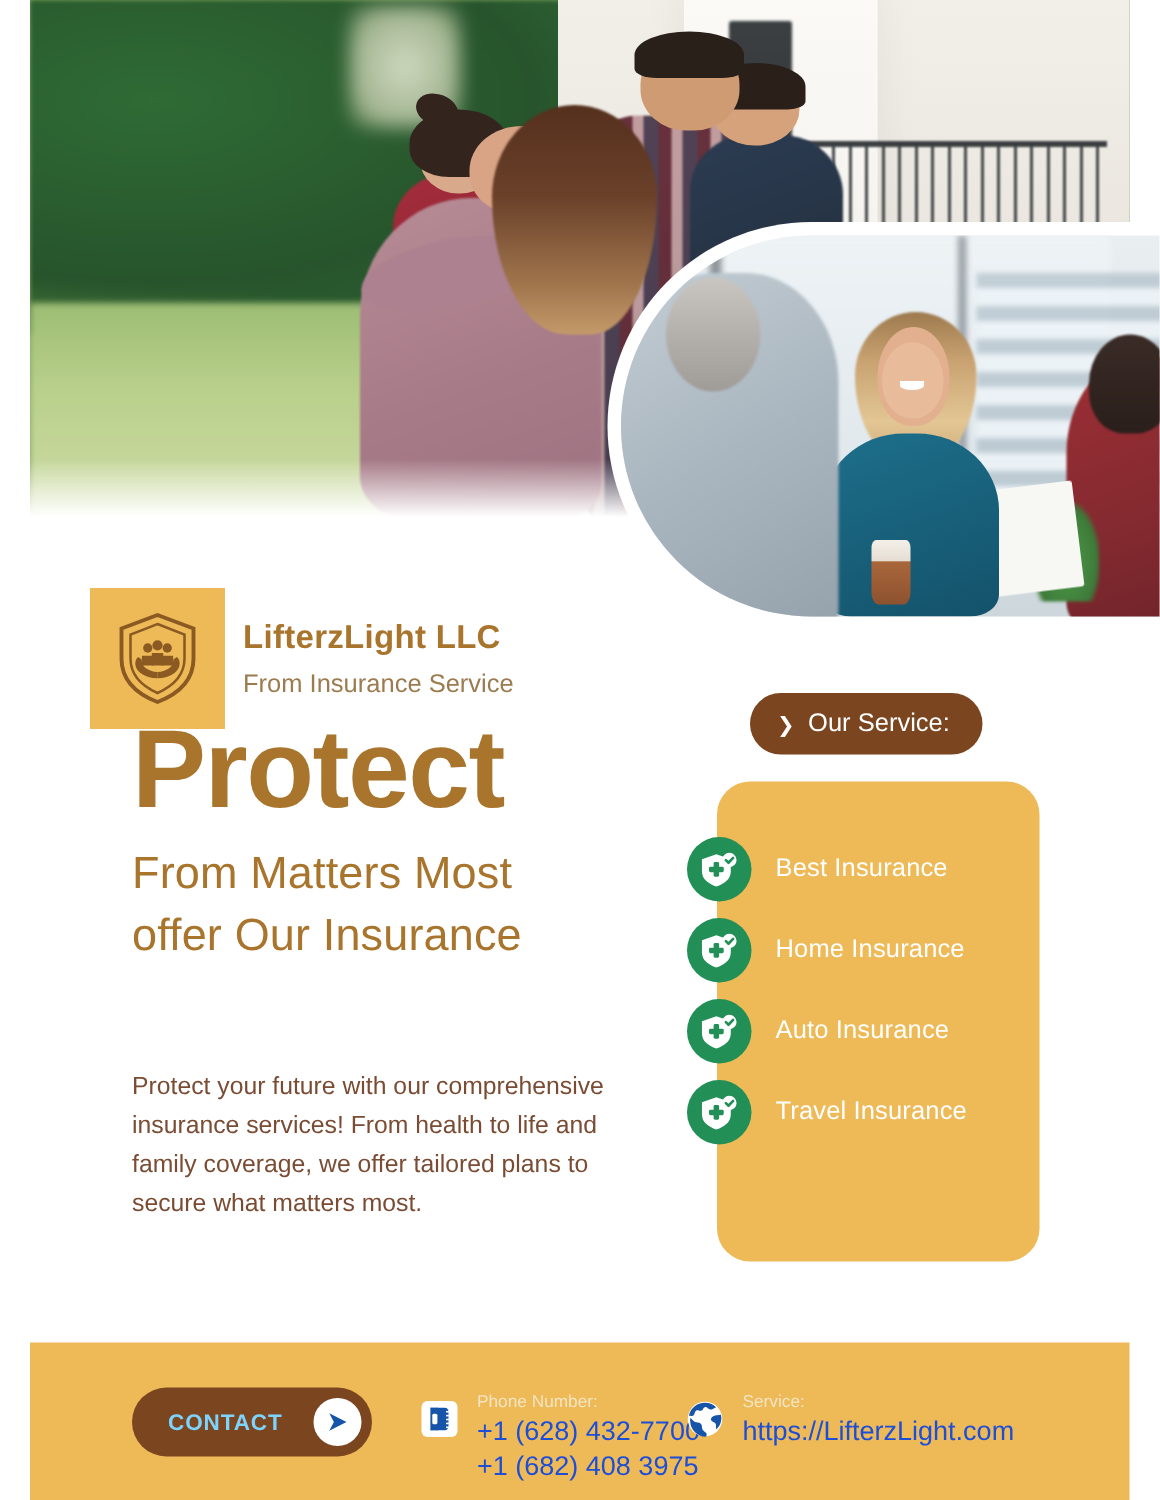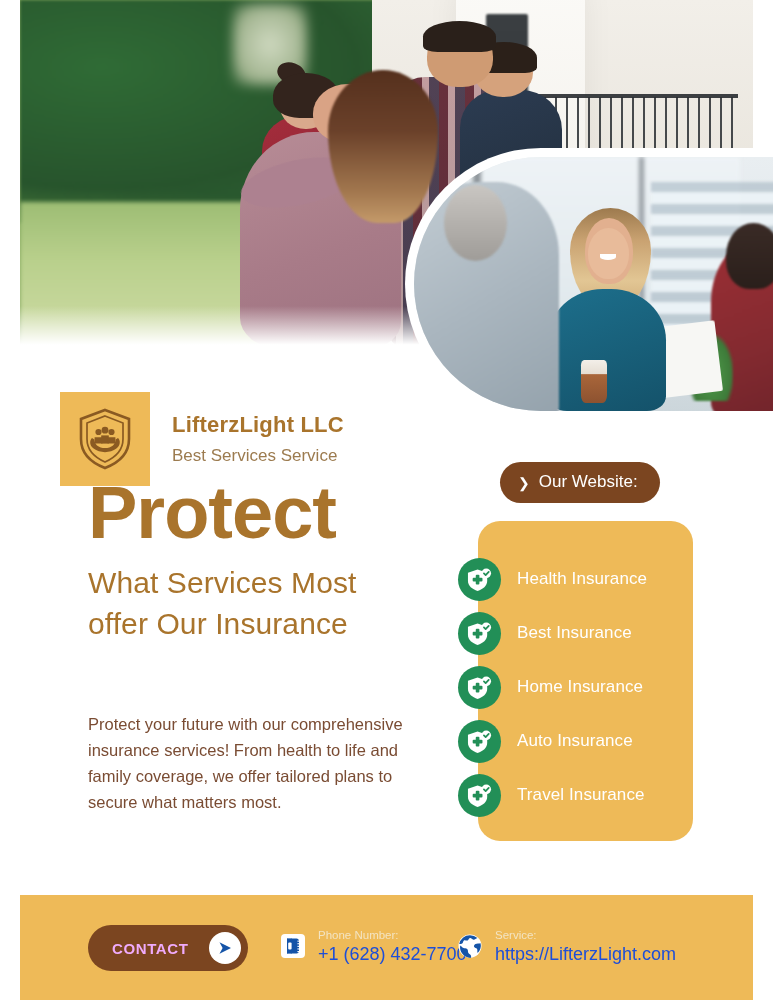--- a/index.html
+++ b/index.html
@@ -229,21 +229,21 @@
     border-radius:48% 22% 8% 10% / 36% 20% 8% 8%;
     filter:blur(.8px);
   }
   .ofc-manr-head{
     position:absolute; left:84%; top:26%; width:15%; height:26%;
     background:linear-gradient(180deg,#3a2b26,#2a1f1b); border-radius:50% 50% 42% 42%;
     filter:blur(.8px);
   }
 
   
-  .brand { position:absolute; left:60px; top:392px; display:flex; align-items:center; gap:22px; }
+  .brand { position:absolute; left:60px; top:392px; display:flex; align-items:center; gap:12px; }
   .brand-mark {
     width:90px; height:94px; background:#eeba58;
     display:flex; align-items:center; justify-content:center;
   }
   .brand-text .brand-name {
     font-size:22px; font-weight:bold; color:#a9742c; letter-spacing:.2px; line-height:1.2;
   }
   .brand-text .brand-tag {
     font-size:17px; color:#9c7b4f; margin-top:7px; line-height:1.2;
   }
@@ -288,21 +288,21 @@
   
   .footer {
     position:absolute; left:20px; top:895px; width:733px; height:105px;
     background:#eeba58;
   }
   .contact-btn {
     position:absolute; left:68px; top:30px; width:160px; height:46px;
     background:#7b4520; border-radius:23px; display:flex; align-items:center;
     padding:0 7px 0 24px; justify-content:space-between;
   }
-  .contact-btn span { color:#f0abfc; font-size:15px; font-weight:bold; letter-spacing:.6px; }
+  .contact-btn span { color:#7dd3fc; font-size:15px; font-weight:bold; letter-spacing:.6px; }
   .contact-arrow {
     width:32px; height:32px; border-radius:50%; background:#fff;
     display:flex; align-items:center; justify-content:center;
   }
   .finfo { position:absolute; display:flex; align-items:flex-start; gap:10px; }
   .finfo-phone { left:258px; top:30px; }
   .finfo-web   { left:435px; top:30px; }
   .finfo-icon { width:30px; height:30px; flex:0 0 30px; margin-top:6px; }
   .finfo-lines .f-label { font-size:11.5px; color:#f3e4c2; line-height:1.2; margin-bottom:1px; }
   .finfo-lines .f-value { font-size:18px; color:#1d4ed8; line-height:1.25; white-space:nowrap; }
@@ -368,52 +368,40 @@
         <circle cx="35.5" cy="25" r="3.1" fill="#8a5a22"></circle>
         <path d="M18.6 30.2h7.8v6.4h-7.8z" fill="#8a5a22"></path>
         <path d="M25.2 28.4h7.6v8.2h-7.6z" fill="#8a5a22"></path>
         <path d="M31.6 30.2h7.8v6.4h-7.8z" fill="#8a5a22"></path>
         <path d="M16 31c-2.6 2.4-2.6 7.4 1.6 10.6 3 2.3 7.3 3.6 11.4 3.6V41c-3 0-6-1-8-2.6-1.8-1.5-2.6-4-2.6-5.9z" fill="#8a5a22"></path>
         <path d="M42 31c2.6 2.4 2.6 7.4-1.6 10.6-3 2.3-7.3 3.6-11.4 3.6V41c3 0 6-1 8-2.6 1.8-1.5 2.6-4 2.6-5.9z" fill="#8a5a22"></path>
       </svg>
     </div>
     <div class="brand-text">
       <div class="brand-name">LifterzLight LLC</div>
-      <div class="brand-tag">Best Services Service</div>
+      <div class="brand-tag">From Insurance Service</div>
     </div>
   </div>
 
   <div class="headline">
     <h1>Protect</h1>
     <h2>
-      <span>What Services Most</span><br>
+      <span>From Matters Most</span><br>
       <span>offer Our Insurance</span>
     </h2>
   </div>
   <p class="bodycopy">Protect your future with our comprehensive insurance services! From health to life and family coverage, we offer tailored plans to secure what matters most.</p>
 
   <div class="svc-pill">
     <span class="chev">❯</span>
-    <span>Our Website:</span>
+    <span>Our Service:</span>
   </div>
   <div class="svc-card"></div>
   <div class="svc-list">
 
-    <div class="svc-item">
-      <span class="svc-icon">
-        <svg width="25" height="25" viewBox="0 0 26 26">
-          <path d="M11 2.6 21 6v8.4c0 5.6-4.4 8.6-10 10.6C5.4 23 1 20 1 14.4V6z" fill="#fff"></path>
-          <rect x="9.1" y="8" width="3.8" height="10.2" rx="1" fill="#228f57"></rect>
-          <rect x="5.9" y="11.2" width="10.2" height="3.8" rx="1" fill="#228f57"></rect>
-          <circle cx="20" cy="6.6" r="5" fill="#fff"></circle>
-          <path d="M17.6 6.7l1.8 1.8 3.2-3.4" fill="none" stroke="#228f57" stroke-width="1.8" stroke-linecap="round" stroke-linejoin="round"></path>
-        </svg>
-      </span>
-      <span class="svc-label">Health Insurance</span>
-    </div>
 
     <div class="svc-item">
       <span class="svc-icon">
         <svg width="25" height="25" viewBox="0 0 26 26">
           <path d="M11 2.6 21 6v8.4c0 5.6-4.4 8.6-10 10.6C5.4 23 1 20 1 14.4V6z" fill="#fff"></path>
           <rect x="9.1" y="8" width="3.8" height="10.2" rx="1" fill="#228f57"></rect>
           <rect x="5.9" y="11.2" width="10.2" height="3.8" rx="1" fill="#228f57"></rect>
           <circle cx="20" cy="6.6" r="5" fill="#fff"></circle>
           <path d="M17.6 6.7l1.8 1.8 3.2-3.4" fill="none" stroke="#228f57" stroke-width="1.8" stroke-linecap="round" stroke-linejoin="round"></path>
         </svg>
@@ -485,20 +473,21 @@
             <rect x="19.4" y="12.2" width="2.4" height="1.1"></rect>
             <rect x="19.4" y="14.8" width="2.4" height="1.1"></rect>
             <rect x="19.4" y="17.4" width="2.4" height="1.1"></rect>
             <rect x="19.4" y="20" width="2.4" height="1.1"></rect>
           </g>
         </svg>
       </span>
       <span class="finfo-lines">
         <span class="f-label">Phone Number:</span>
         <div class="f-value">+1 (628) 432-7700</div>
+        <div class="f-value">+1 (682) 408 3975</div>
       </span>
     </div>
 
     <div class="finfo finfo-web">
       <span class="finfo-icon">
         <svg width="30" height="30" viewBox="0 0 30 30">
           <circle cx="15" cy="15" r="11.5" fill="#ffffff"></circle>
           <path d="M15 4.2a10.8 10.8 0 0 1 7.4 2.9c-1.6.6-2.6 1.8-3.9 1.6-1.6-.2-2.1-1.9-3.6-1.6-1.2.3-1 1.8-2.2 2.3-1.4.6-2.3-.7-3.5-.1-1.3.7-.8 2.5-2 3.3-1 .7-2.2 0-3 .5A10.8 10.8 0 0 1 15 4.2z" fill="#1554a8"></path>
           <path d="M5.2 14.4c1.1.4 1.6 1.8 2.8 2.4 1.6.8 3 .2 4.2 1.3 1.2 1.1.4 2.6 1.2 4 .7 1.2 2.1 1.3 2.6 2.6.3.8 0 1.6-.4 2.2A10.8 10.8 0 0 1 5.2 14.4z" fill="#1554a8"></path>
           <path d="M25.6 12.2c.9 3.6-.3 7.3-3 9.7-.7-1.3.2-2.6-.5-3.8-.8-1.3-2.4-1-3-2.3-.5-1.1.4-2.1 1.4-2.7 1.5-.9 3.4-.5 5.1-.9z" fill="#1554a8"></path>

